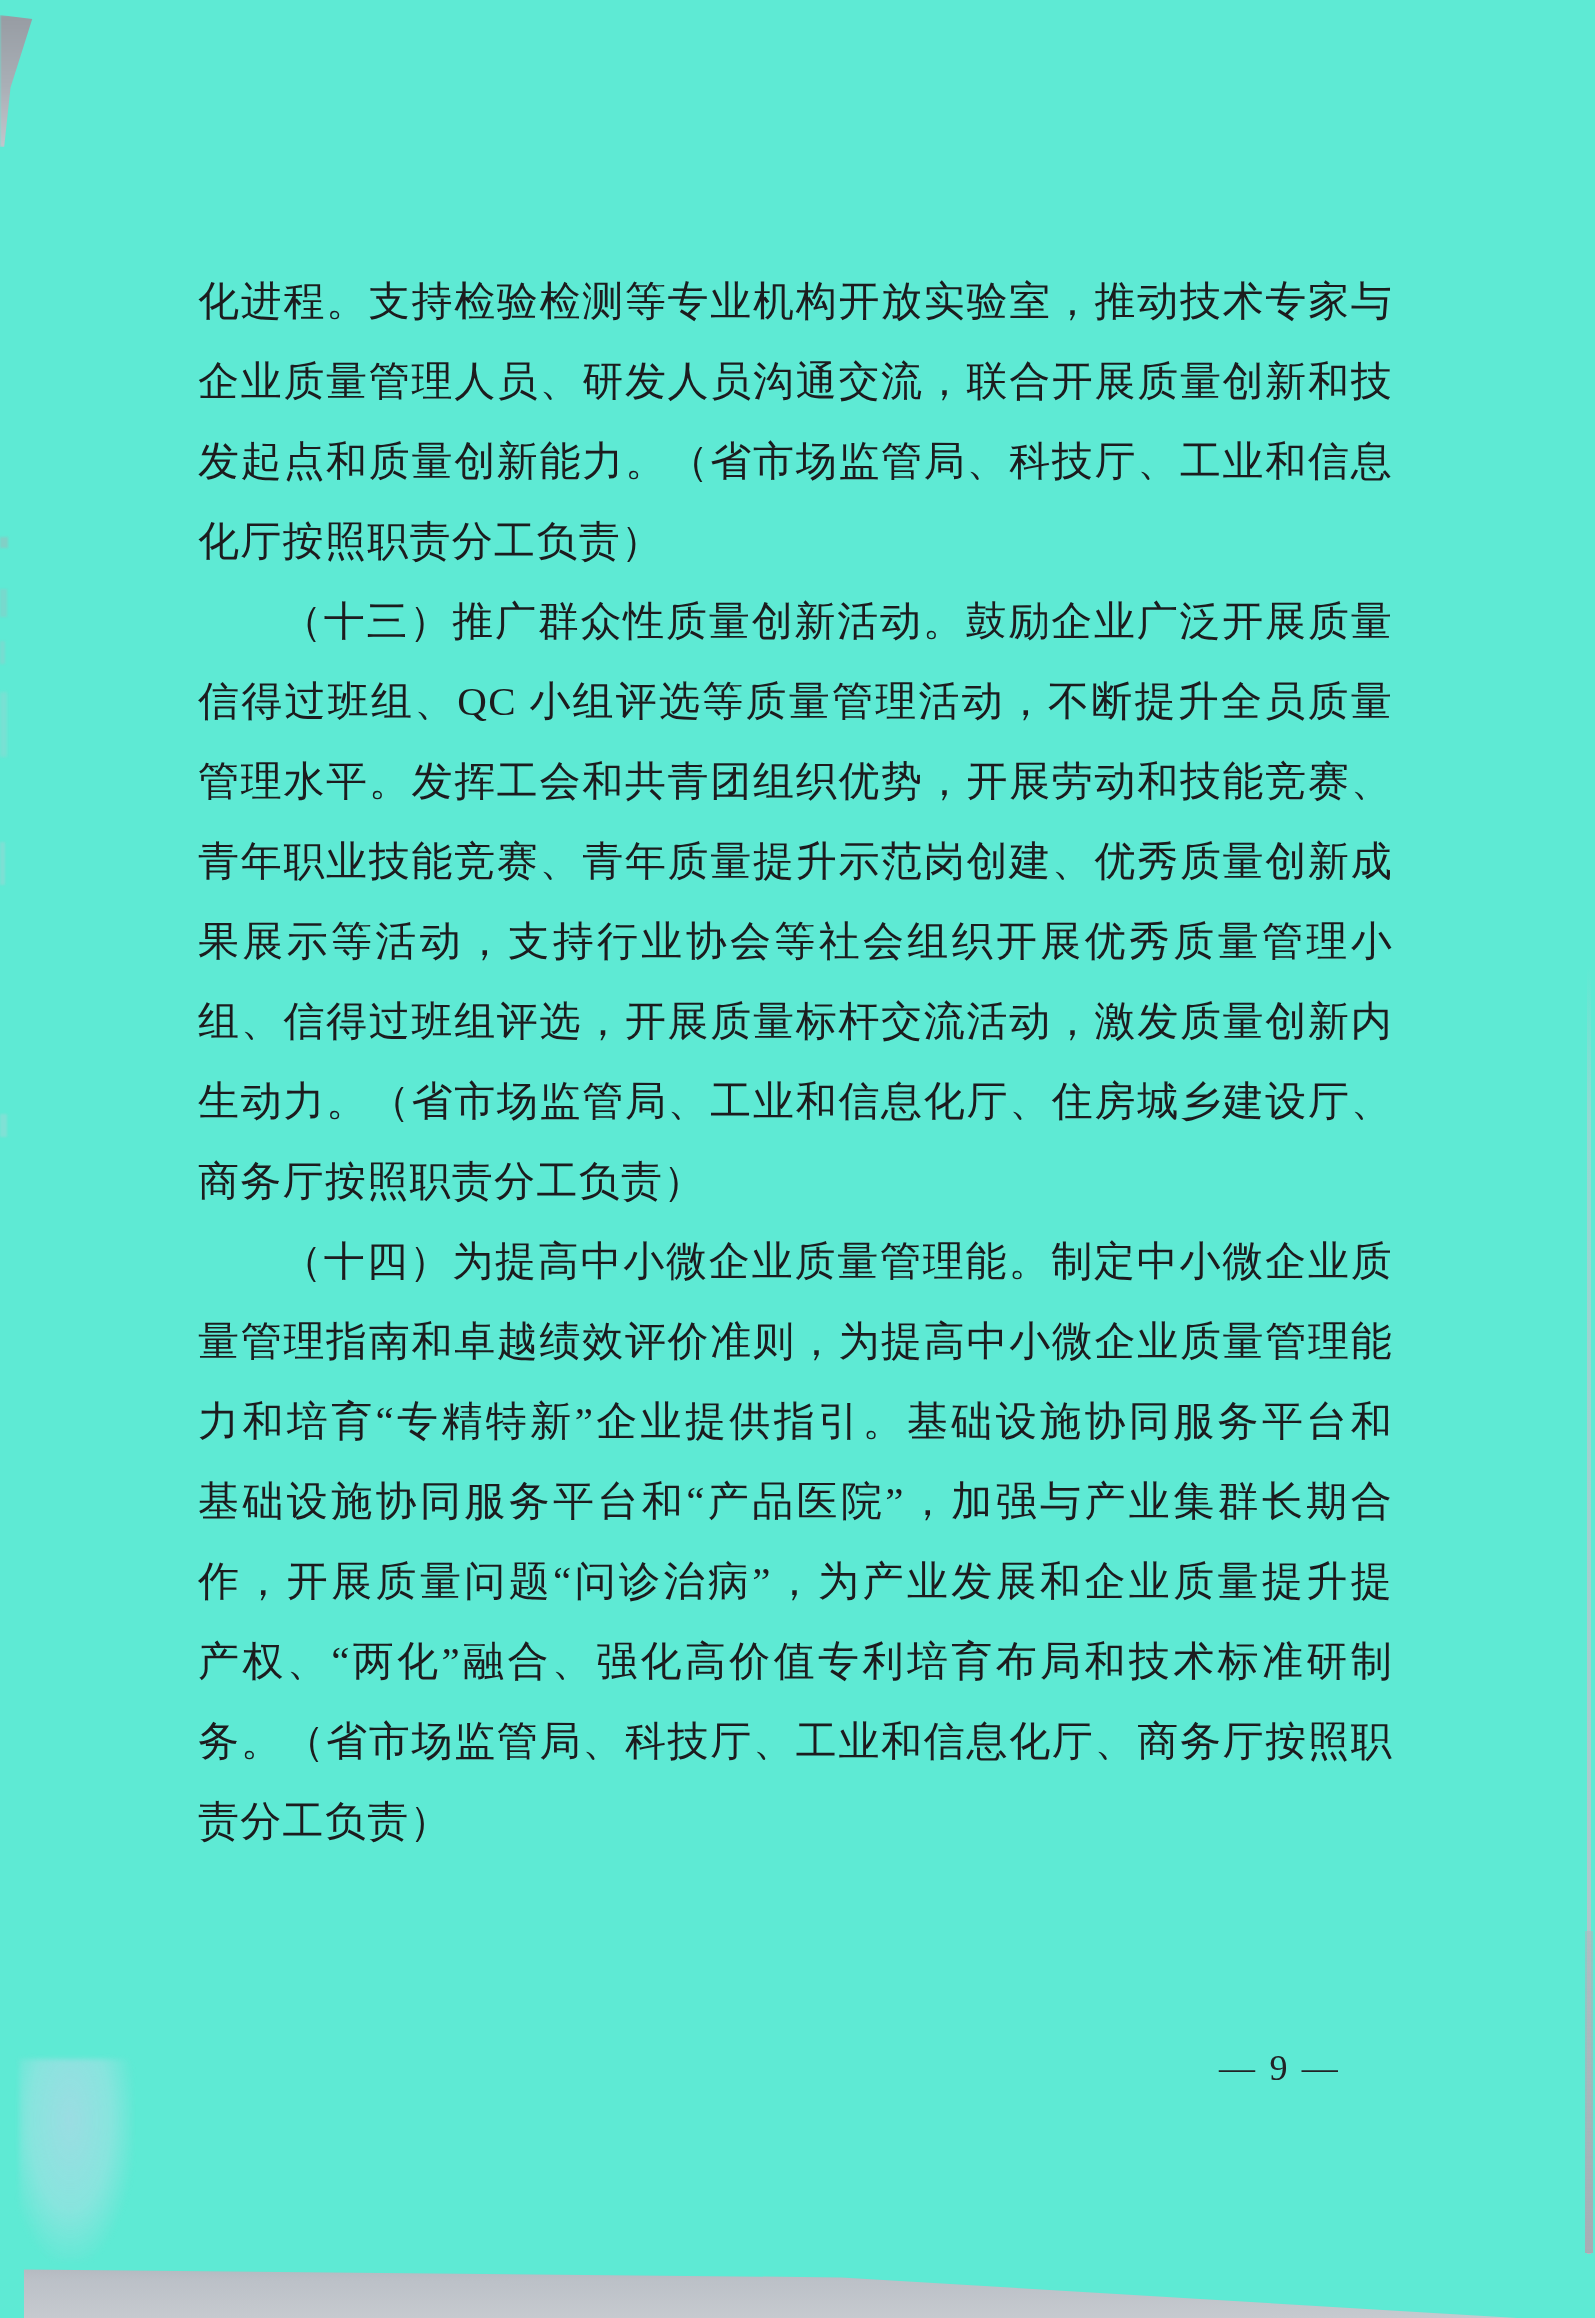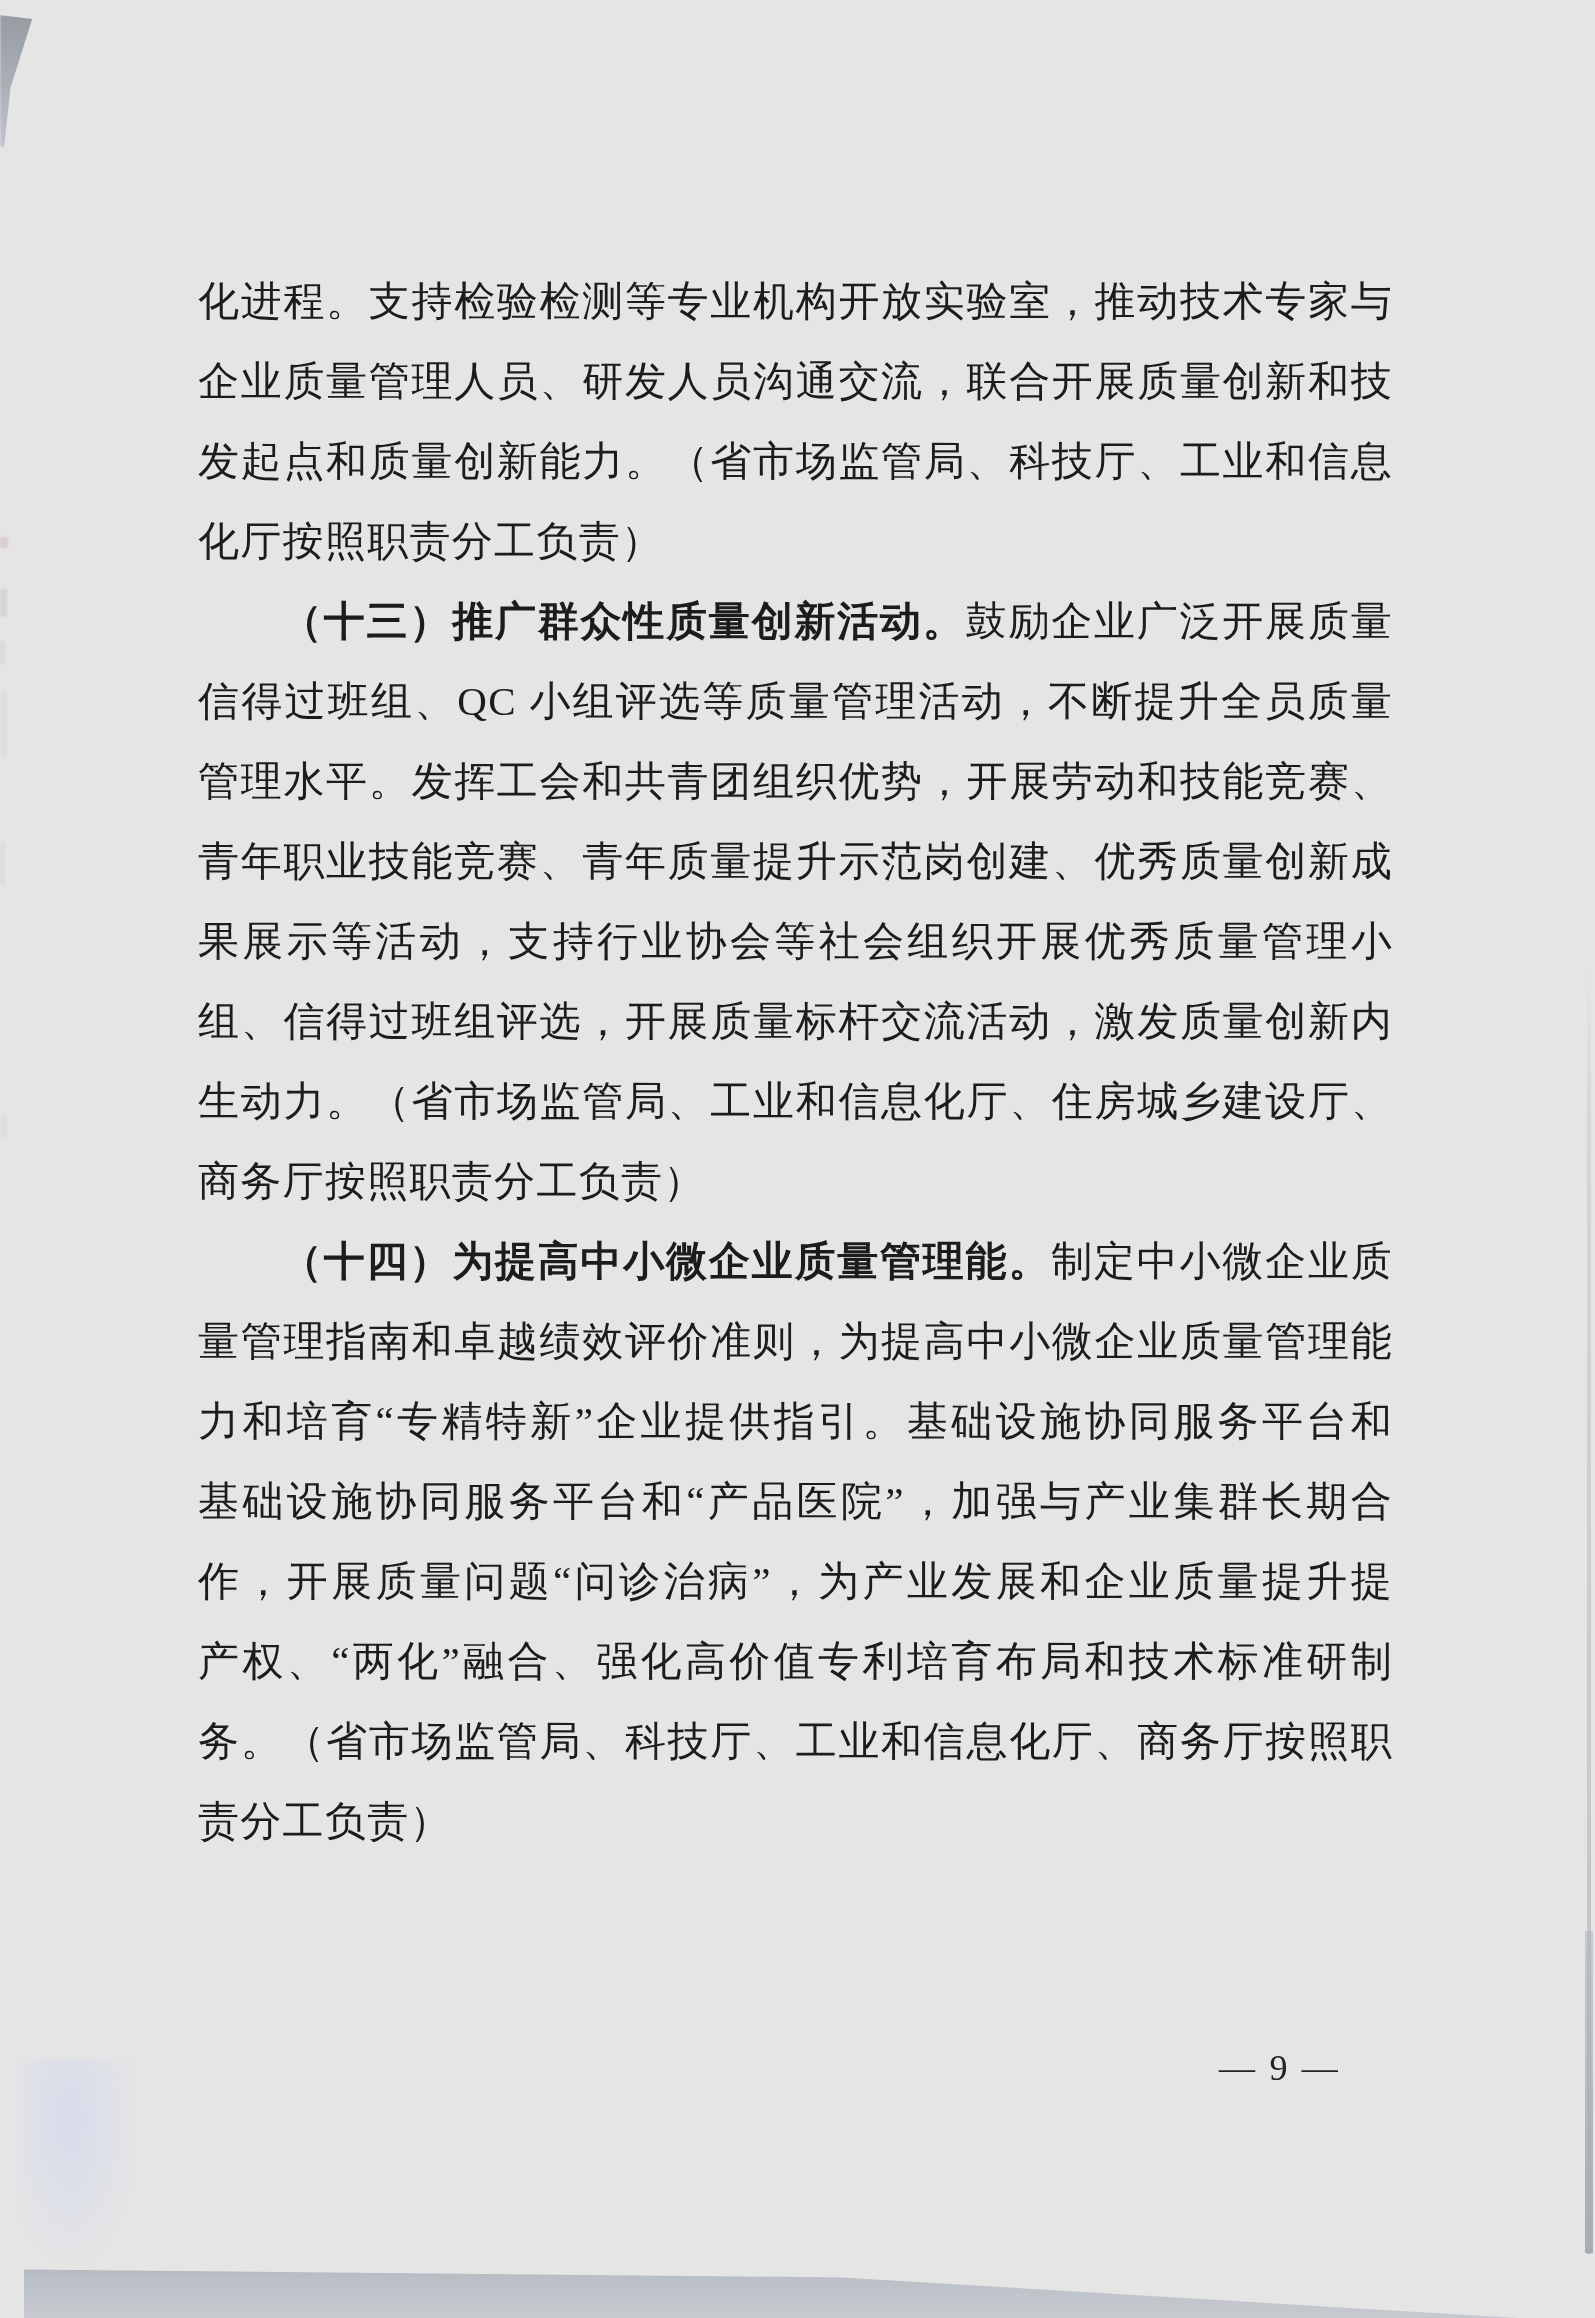--- a/index.html
+++ b/index.html
@@ -4,21 +4,21 @@
 <style>
   html, body {
     margin: 0;
     padding: 0;
     background: #ffffff;
   }
   .scan-page {
     position: relative;
     width: 1596px;
     height: 2319px;
-    background: #e5e5e5;
+    background: #5eead4;
     overflow: hidden;
     font-family: "Liberation Serif", "DejaVu Serif", serif;
   }
 
   
   .doc-body {
     position: absolute;
     left: 198px;
     top: 261px;
     width: 1195px;
@@ -36,21 +36,21 @@
     overflow: visible;
   }
   .line.short {
     text-align: right;
     text-align-last: left;
   }
   .line.indent {
     text-indent: 83px;
   }
   .line .head {
-    font-weight: 700;
+    font-weight: 400;
   }
 
   
   .page-number {
     position: absolute;
     left: 1219px;
     top: 2031px;
     width: 175px;
     height: 74px;
     line-height: 74px;

